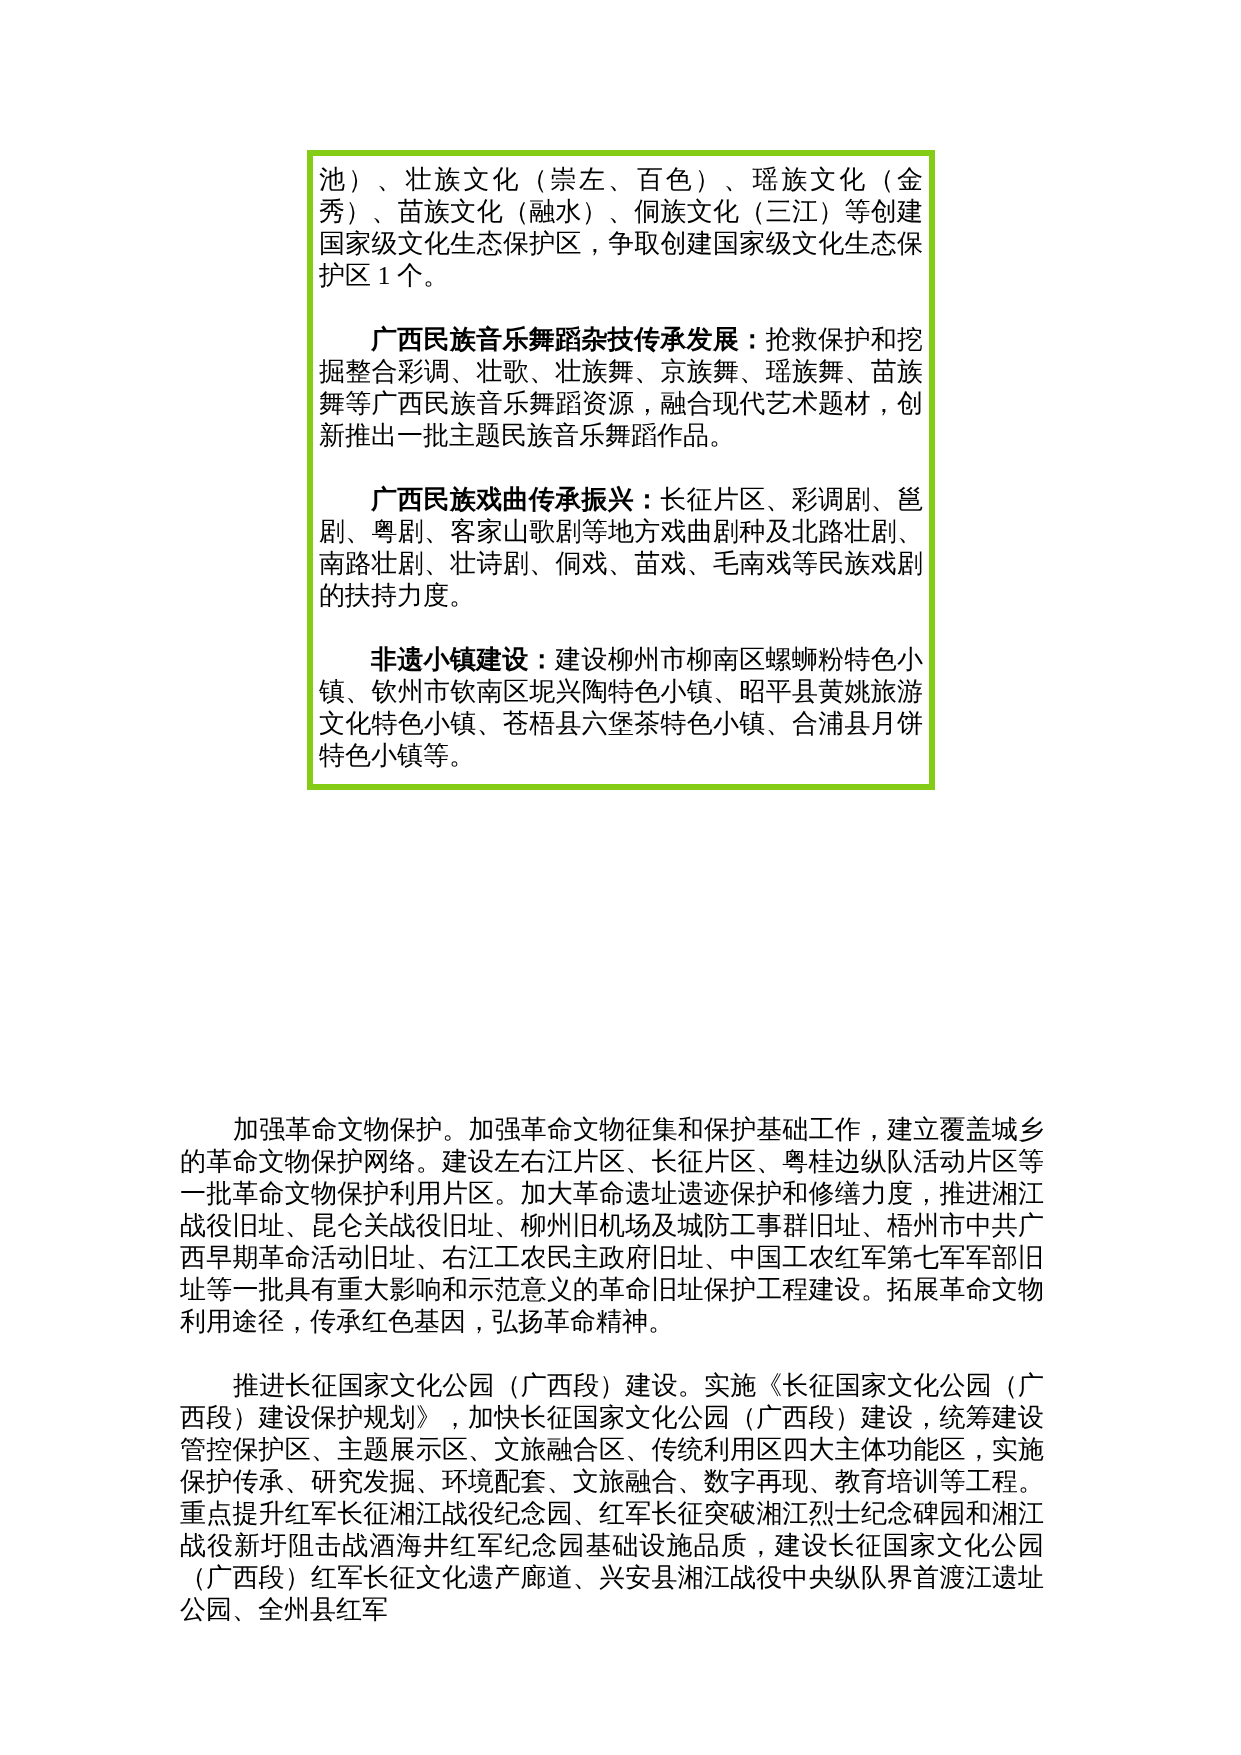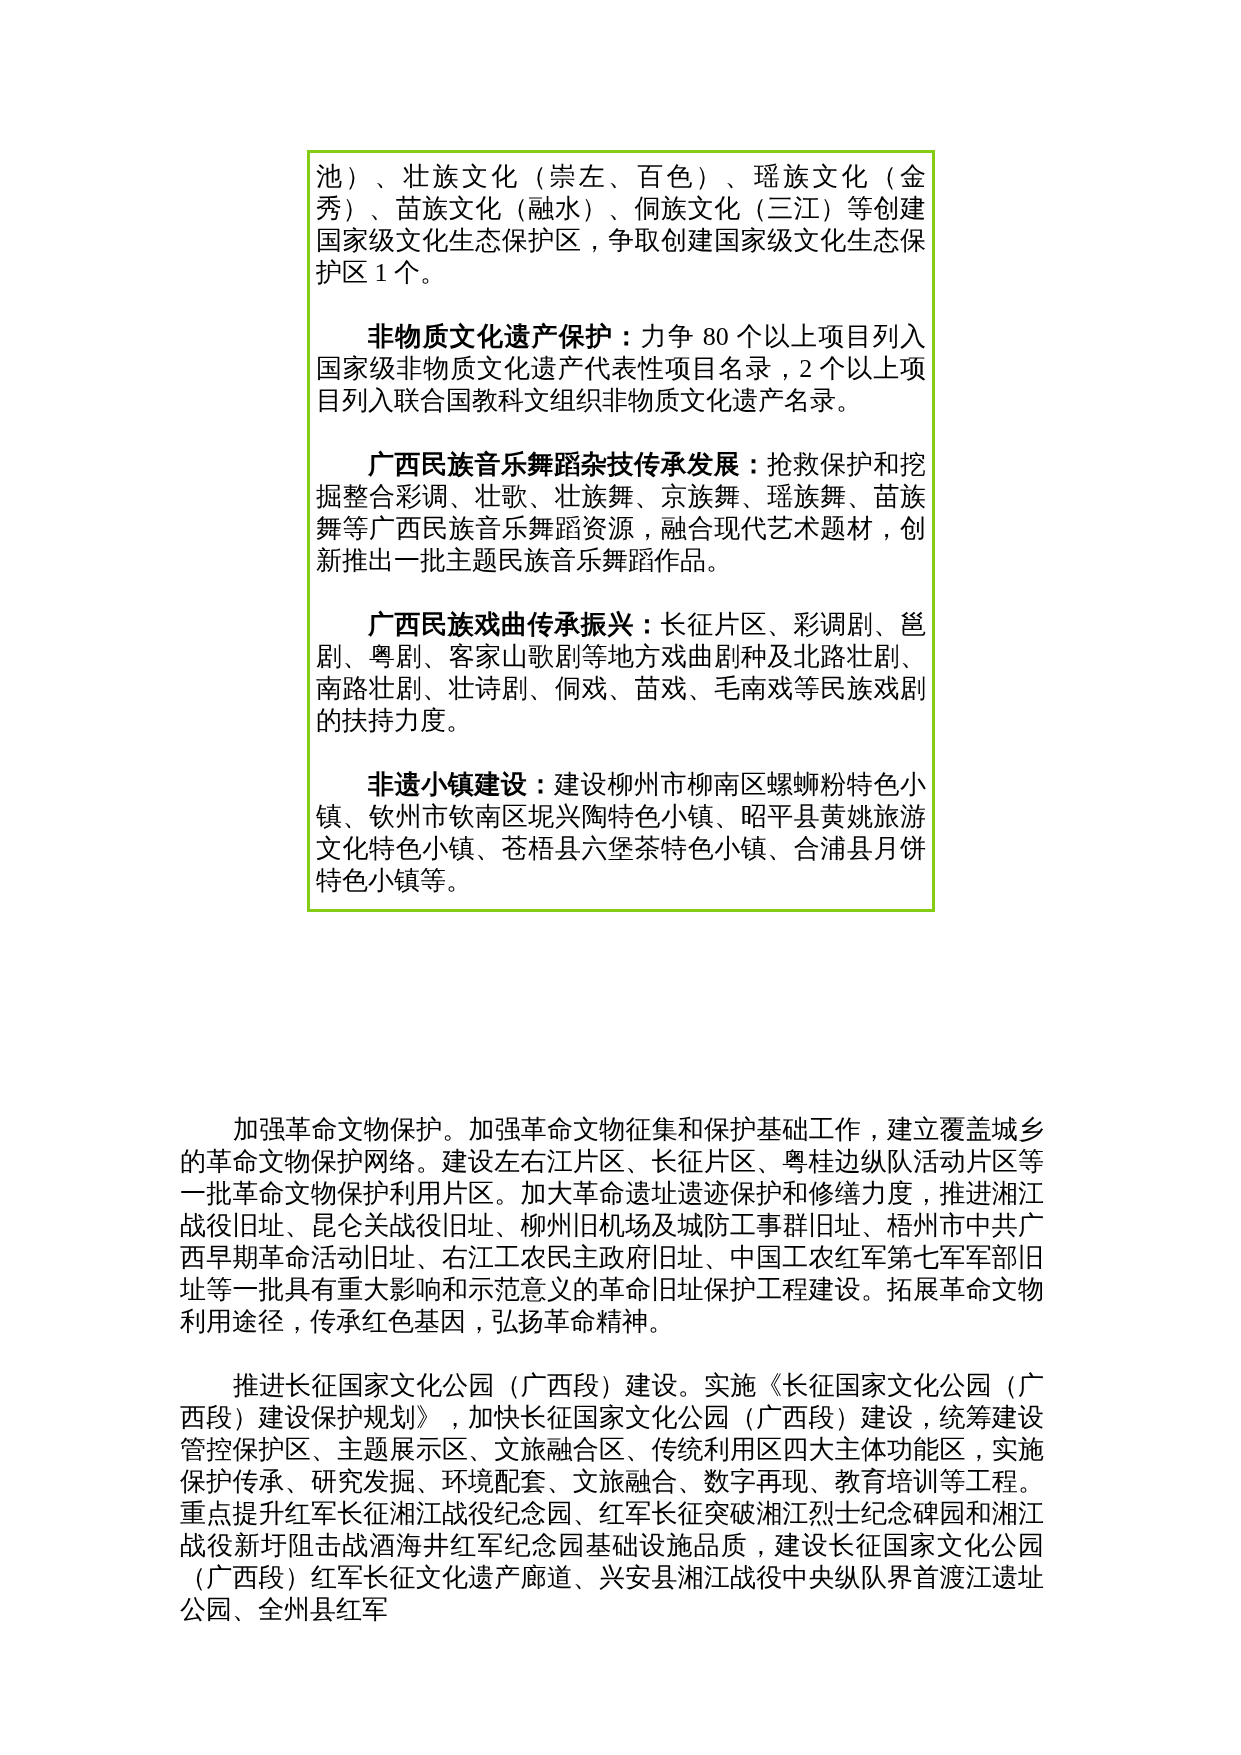--- a/index.html
+++ b/index.html
@@ -15,21 +15,21 @@
     color: #000000;
     font-family: "Liberation Serif", "DejaVu Serif", serif;
     overflow: hidden;
   }
   .framed-box {
     position: absolute;
     left: 307px;
     top: 150px;
     width: 628px;
     box-sizing: border-box;
-    border: 3px solid #84cc16;
+    border: 6px solid #84cc16;
     padding: 8px 6px 12px 6px;
     background: #ffffff;
   }
   .framed-box p {
     margin: 0;
     font-size: 26px;
     line-height: 32px;
     text-align: justify;
     letter-spacing: 0;
   }
@@ -71,21 +71,20 @@
   }
 </style>
 </head>
 <body>
 
 <div class="page">
 
   <div class="framed-box">
     <p class="box-para"><span>池）、壮族文化（崇左、百色）、瑶族文化（金秀）、苗族文化（融水）、侗族文化（三江）等创建国家级文化生态保护区，争取创建国家级文化生态保护区 1 个。</span></p>
 
-    <p class="box-para indent"><span class="lead">非物质文化遗产保护：</span><span>力争 80 个以上项目列入国家级非物质文化遗产代表性项目名录，2 个以上项目列入联合国教科文组织非物质文化遗产名录。</span></p>
 
     <p class="box-para indent"><span class="lead">广西民族音乐舞蹈杂技传承发展：</span><span>抢救保护和挖掘整合彩调、壮歌、壮族舞、京族舞、瑶族舞、苗族舞等广西民族音乐舞蹈资源，融合现代艺术题材，创新推出一批主题民族音乐舞蹈作品。</span></p>
 
     <p class="box-para indent"><span class="lead">广西民族戏曲传承振兴：</span><span>长征片区、彩调剧、邕剧、粤剧、客家山歌剧等地方戏曲剧种及北路壮剧、南路壮剧、壮诗剧、侗戏、苗戏、毛南戏等民族戏剧的扶持力度。</span></p>
 
 
     <p class="box-para indent"><span class="lead">非遗小镇建设：</span><span>建设柳州市柳南区螺蛳粉特色小镇、钦州市钦南区坭兴陶特色小镇、昭平县黄姚旅游文化特色小镇、苍梧县六堡茶特色小镇、合浦县月饼特色小镇等。</span></p>
   </div>
 
 

